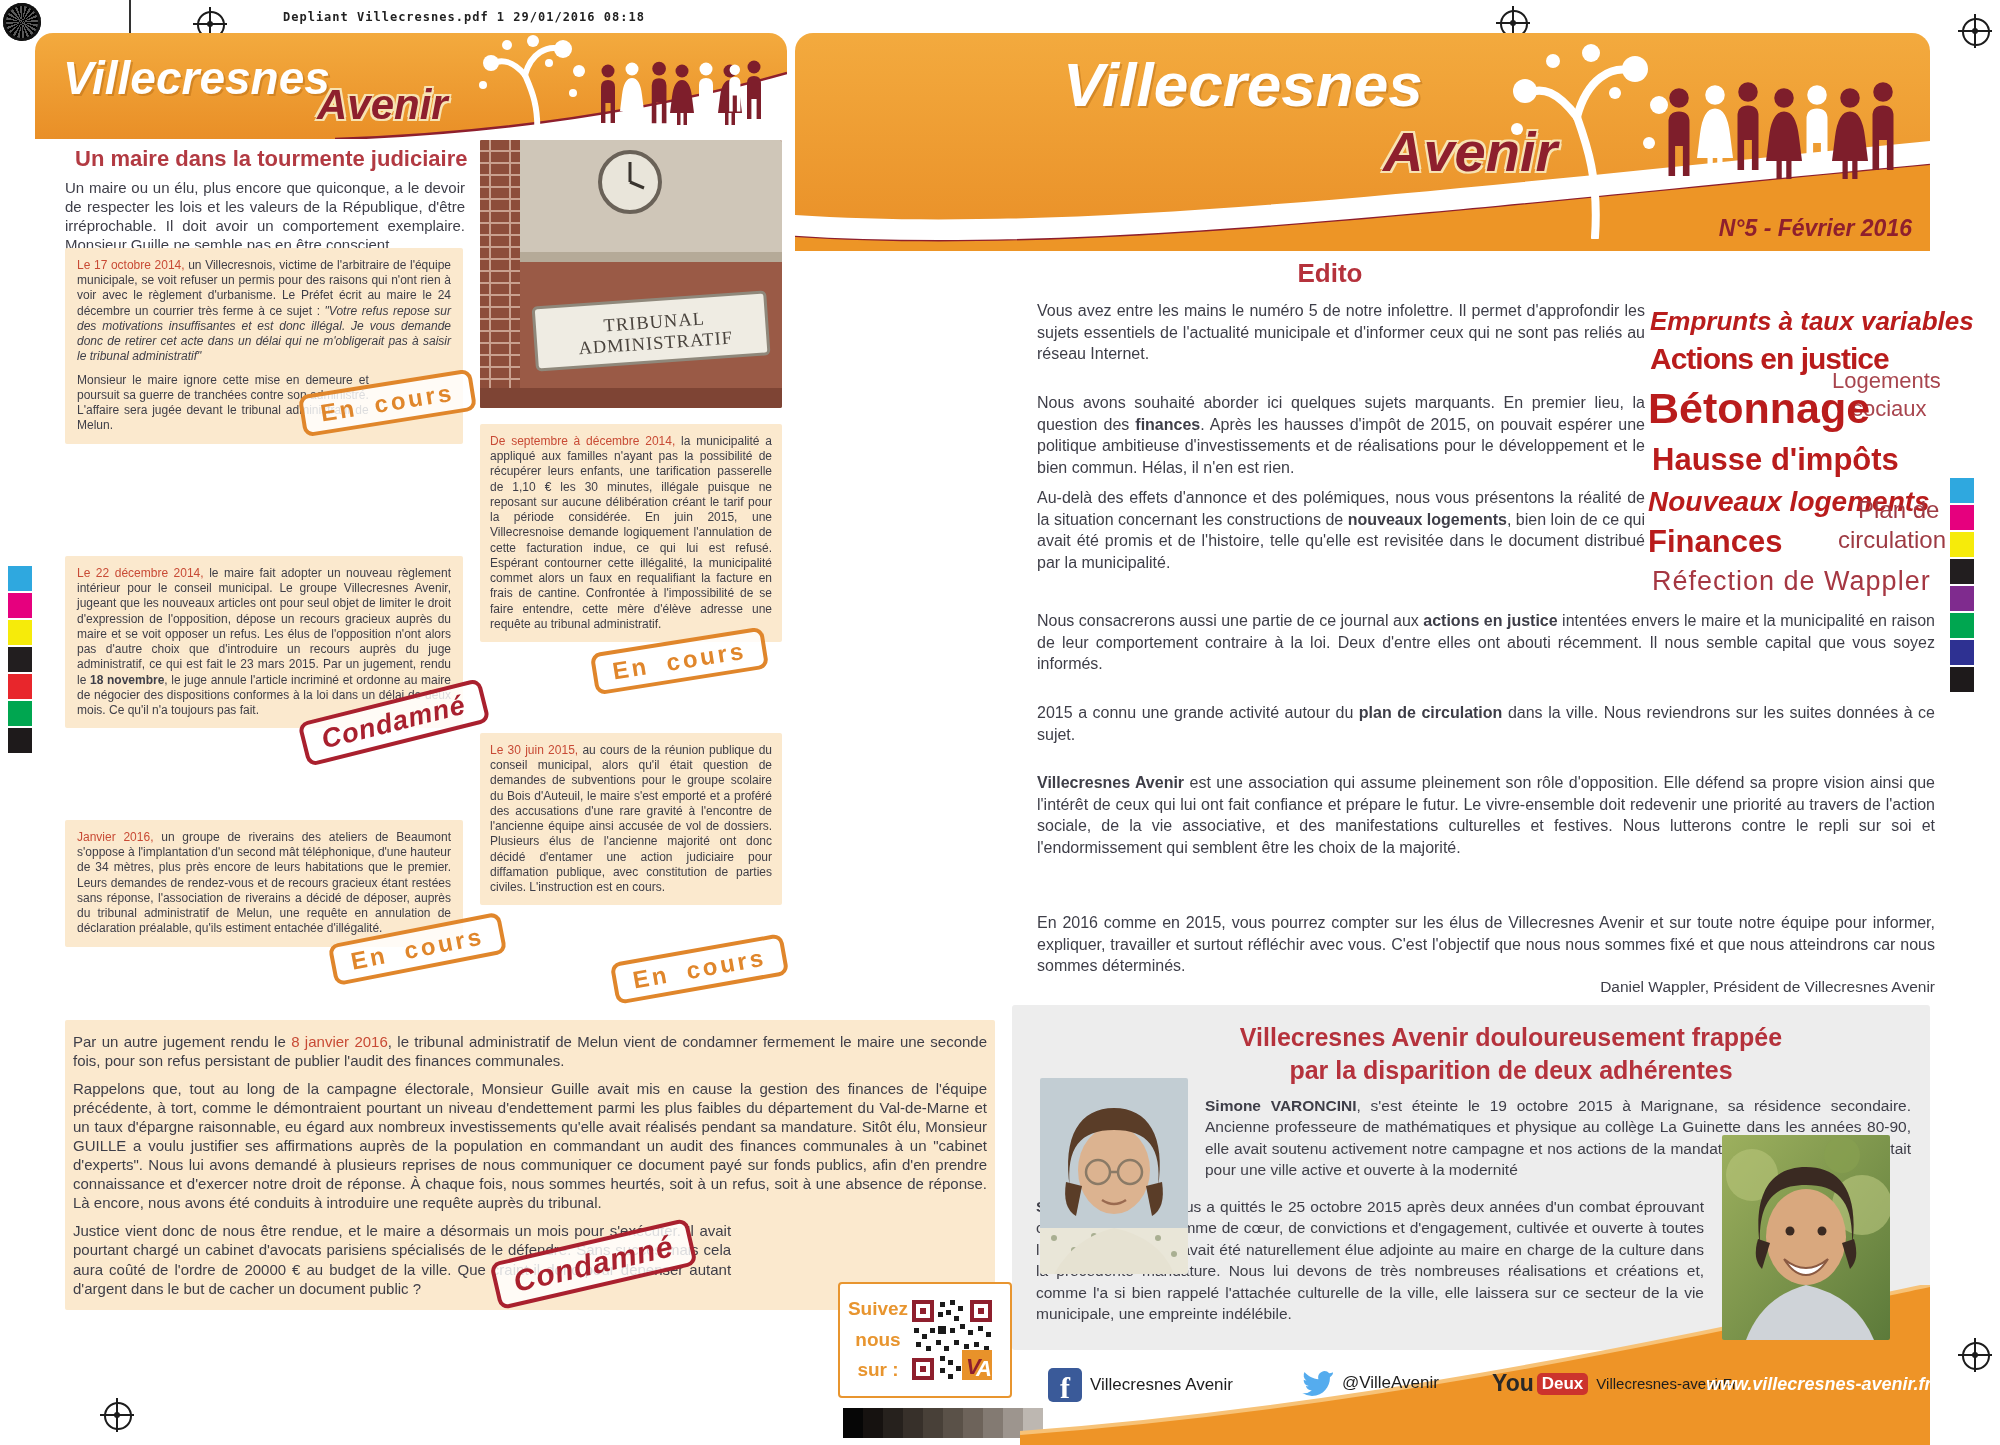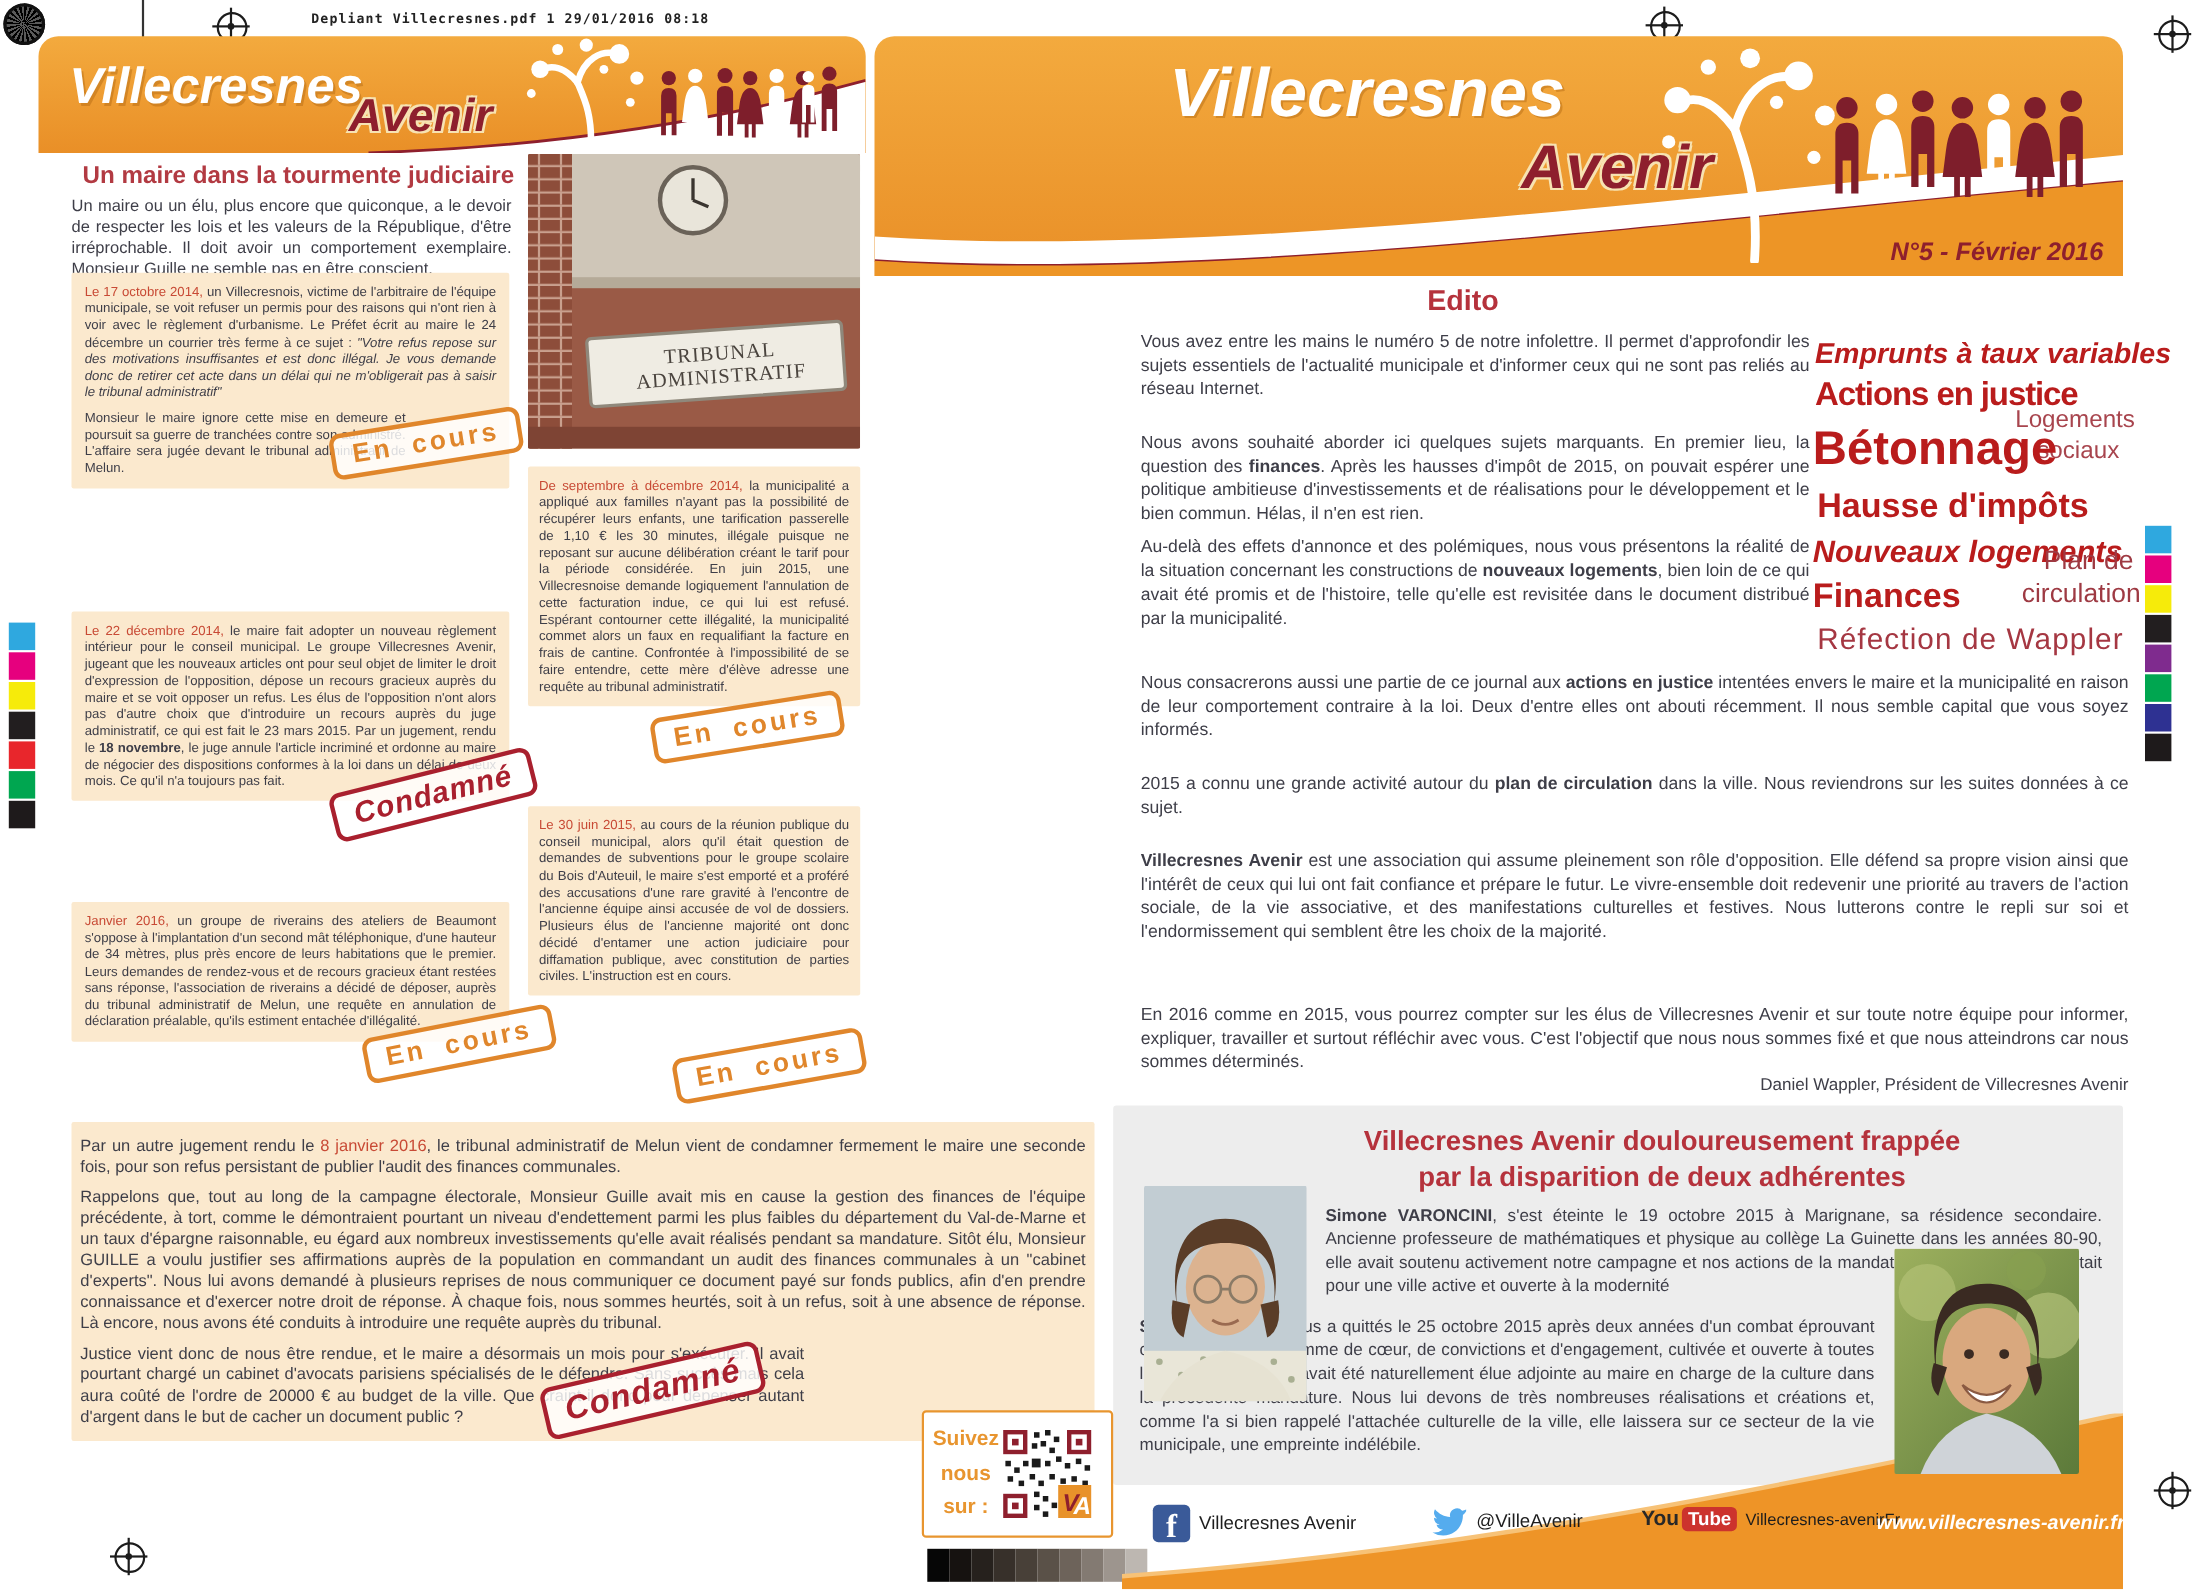--- a/index.html
+++ b/index.html
@@ -51,21 +51,21 @@
   .cloud span{position:absolute;color:#b91c1c;white-space:nowrap;}
   .memorial{background:#ededed;border-radius:3px;}
   .mem-title{font-size:25px;font-weight:600;color:#b5323c;text-align:center;line-height:1.3;}
   .mtxt{font-size:15.5px;line-height:1.38;text-align:justify;color:#3e3e48;}
   .sig{font-size:15.5px;text-align:right;color:#3e3e48;}
 
   
   .fb{width:34px;height:34px;background:#3a5a99;border-radius:5px;color:#fff;font-weight:bold;
       font-size:30px;text-align:center;line-height:40px;font-family:"Liberation Serif",serif;overflow:hidden;}
   .soclabel{font-size:17px;color:#1d1d1d;}
-  .yt-you{font-weight:bold;color:#282828;font-size:19px;}
+  .yt-you{font-weight:bold;color:#282828;font-size:23px;}
   .yt-tube{font-weight:bold;color:#fff;background:#cc332d;border-radius:5px;padding:1px 5px;font-size:17px;}
   .www{font-size:18px;font-weight:bold;font-style:italic;color:#fff;z-index:7;}
 
   
   .photoframe{overflow:hidden;border-radius:2px;}
 </style>
 </head>
 <body>
 
 <div id="sheet">
@@ -459,18 +459,18 @@
     <span class="soclabel">Villecresnes Avenir</span>
   </div>
   <div class="abs" style="left:1300px;top:1368px;z-index:3;display:flex;align-items:center;gap:8px;">
     <svg width="34" height="30" viewBox="0 0 30 26">
       <path d="M29,3.5 c-1,.5 -2.1,.8 -3.2,1 a5.6,5.6 0 0,0 -9.6,5.1 C11.6,9.3 7,7 4,3.3 a5.6,5.6 0 0,0 1.7,7.5 c-.9,0 -1.8,-.3 -2.5,-.7 a5.6,5.6 0 0,0 4.5,5.5 c-.8,.2 -1.7,.2 -2.5,.1 a5.6,5.6 0 0,0 5.2,3.9 A11.2,11.2 0 0,1 2,21.9 a15.8,15.8 0 0,0 8.6,2.5 c10.2,0 15.8,-8.5 15.8,-15.8 l0,-.7 c1.1,-.8 2,-1.8 2.6,-2.9 z" fill="#55acee"></path>
     </svg>
     <span class="soclabel">@VilleAvenir</span>
   </div>
   <div class="abs" style="left:1492px;top:1370px;z-index:3;display:flex;align-items:center;gap:3px;">
     <span class="yt-you">You</span>
-    <span class="yt-tube">Tube</span>
+    <span class="yt-tube">Deux</span>
     <span class="soclabel" style="font-size:15px;margin-left:5px;">Villecresnes-avenirFr</span>
   </div>
   <div class="abs www" style="left:1706px;top:1374px;">www.villecresnes-avenir.fr</div>
 
 </div>
 
 </body></html>

